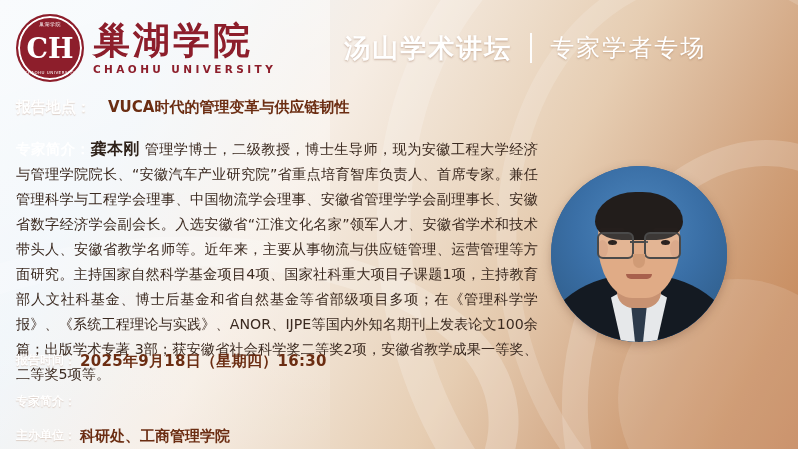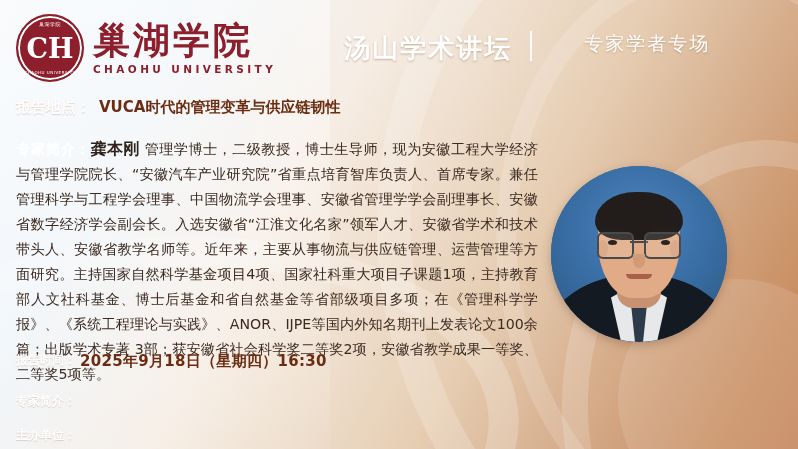--- a/index.html
+++ b/index.html
@@ -126,44 +126,44 @@
   }
   .logo-en {
     font-size: 10.5px;
     color: #8d1e2b;
     letter-spacing: 3.4px;
     font-weight: bold;
     margin-top: 3px;
   }
   .header-right {
     display: flex;
+    align-items: center;
     margin-left: 48px;
   }
   .forum-title {
     font-family: "DejaVu Serif", "Liberation Serif", serif;
     font-size: 26px;
     font-weight: bold;
     color: #fff;
     letter-spacing: 2px;
     text-shadow: 0 1px 2px rgba(120,70,40,0.35);
   }
   .divider-bar {
     width: 2px;
     height: 30px;
     background: #fff;
     margin: 0 18px;
     opacity: 0.95;
   }
   .forum-sub {
     font-family: Liberation Mono, monospace;
-    font-size: 19px;
+    font-size: 24px;
     color: #fff;
     letter-spacing: 2px;
     text-shadow: 0 1px 2px rgba(120,70,40,0.3);
-    margin-left: 34px;
   }
 
   
   .row {
     position: absolute;
     display: flex;
     align-items: flex-start;
   }
   .label {
     color: #fff;
@@ -174,21 +174,21 @@
     text-shadow: 0 1px 1px rgba(150,90,55,0.25);
   }
   .value-strong {
     color: #6b2d12;
     font-size: 15px;
     font-weight: bold;
     white-space: nowrap;
   }
   .topic-row { left: 16px; top: 98px; }
   .topic-row .label { font-size: 15px; }
-  .topic-row .value-strong { margin-left: 8px; }
+  .topic-row .value-strong { margin-left: 17px; }
   .bio {
     position: absolute;
     left: 16px;
     top: 136px;
     width: 522px;
     font-size: 14.2px;
     line-height: 25px;
     color: #3b2a20;
     text-align: justify;
     text-indent: 0;
@@ -444,14 +444,15 @@
     <span class="label">报告时间：</span>
     <span class="value-strong">2025年9月18日（星期四）16:30</span>
   </div>
 
   <div class="row place-row">
     <span class="label">专家简介：</span>
   </div>
 
   <div class="row org-row">
     <span class="label">主办单位：</span>
+    <span class="value-strong">科研处、工商管理学院</span>
   </div>
 </div>
 
 </body></html>

